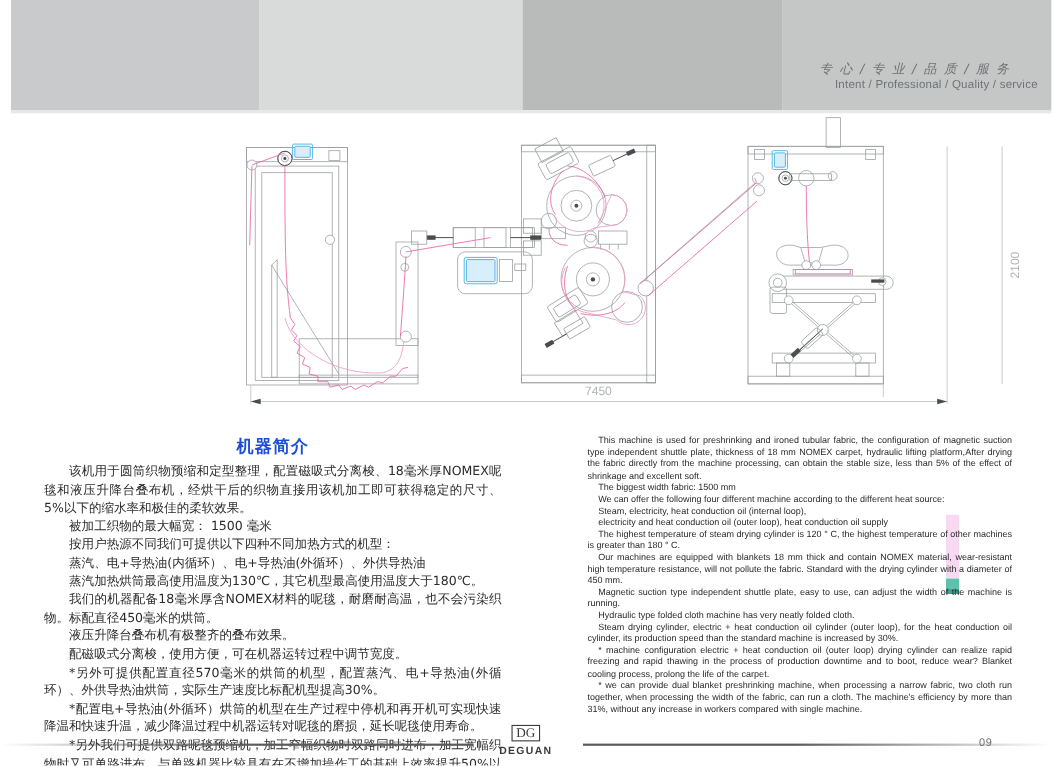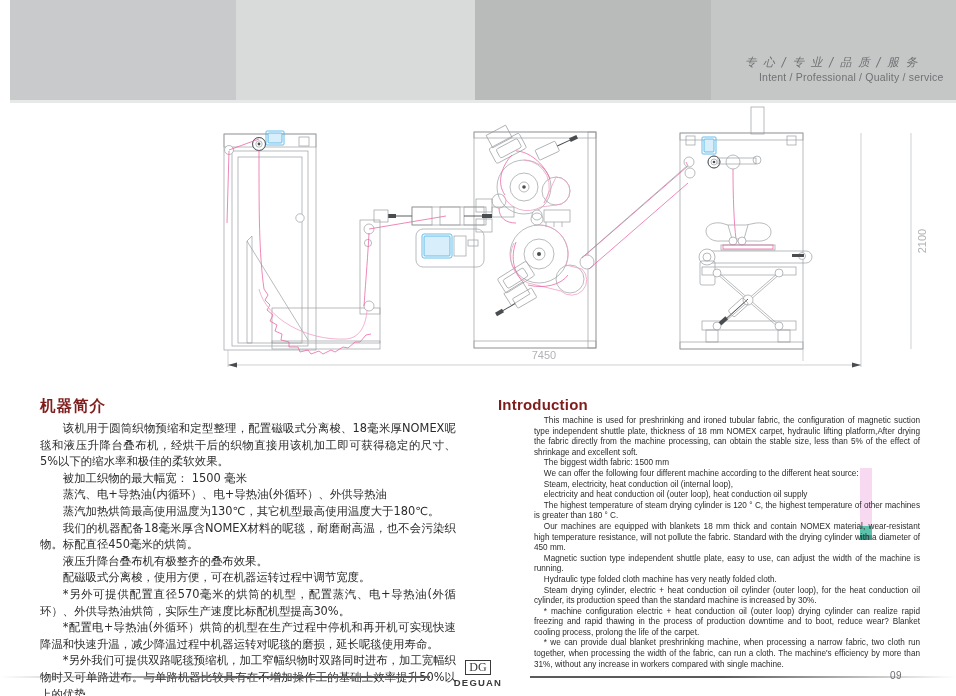--- a/index.html
+++ b/index.html
@@ -76,22 +76,23 @@
     width: 956px; height: 258px;
   }
   .col { position: absolute; top: 0; }
   #col-cn { left: 40px; width: 416px; }
   #col-en { left: 498px; width: 422px; }
 
   h2.sec-title {
     margin: 0 0 3px 0;
     font-size: 15px;
     font-weight: bold;
-    color: #7f1d1d;
+    color: #1d4ed8;
     letter-spacing: .2px;
+    text-align: center;
   }
   h2.sec-title-cn {
     font-family: "DejaVu Sans", sans-serif;
     font-size: 15.5px;
     letter-spacing: 1px;
   }
   .cn-body {
     font-family: "DejaVu Sans", sans-serif;
     font-size: 11.4px;
     line-height: 16.6px;
@@ -409,33 +410,33 @@
     </svg>
   </div>
 
   <div id="content">
 
     <div class="col" id="col-cn">
       <h2 class="sec-title sec-title-cn">机器简介</h2>
       <div class="cn-body">
         <p class="ind">该机用于圆筒织物预缩和定型整理，配置磁吸式分离梭、18毫米厚NOMEX呢毯和液压升降台叠布机，经烘干后的织物直接用该机加工即可获得稳定的尺寸、5%以下的缩水率和极佳的柔软效果。</p>
         <p class="ind">被加工织物的最大幅宽：   1500 毫米</p>
+        <p class="ind">按用户热源不同我们可提供以下四种不同加热方式的机型：</p>
         <p class="ind">蒸汽、电+导热油(内循环）、电+导热油(外循环）、外供导热油</p>
         <p class="ind">蒸汽加热烘筒最高使用温度为130℃，其它机型最高使用温度大于180℃。</p>
         <p class="ind">我们的机器配备18毫米厚含NOMEX材料的呢毯，耐磨耐高温，也不会污染织物。标配直径450毫米的烘筒。</p>
         <p class="ind">液压升降台叠布机有极整齐的叠布效果。</p>
         <p class="ind">配磁吸式分离梭，使用方便，可在机器运转过程中调节宽度。</p>
         <p class="ind">*另外可提供配置直径570毫米的烘筒的机型，配置蒸汽、电+导热油(外循环）、外供导热油烘筒，实际生产速度比标配机型提高30%。</p>
         <p class="ind">*配置电+导热油(外循环）烘筒的机型在生产过程中停机和再开机可实现快速降温和快速升温，减少降温过程中机器运转对呢毯的磨损，延长呢毯使用寿命。</p>
         <p class="ind">*另外我们可提供双路呢毯预缩机，加工窄幅织物时双路同时进布，加工宽幅织物时又可单路进布。与单路机器比较具有在不增加操作工的基础上效率提升50%以上的优势。</p>
       </div>
     </div>
 
     <div class="col" id="col-en">
-      <h2 class="sec-title">Introduction</h2>
       <div class="en-body">
         <p class="ind">This machine is used for preshrinking and ironed tubular fabric, the configuration of magnetic suction type independent shuttle plate, thickness of 18 mm NOMEX carpet, hydraulic lifting platform,After drying the fabric directly from the machine processing, can obtain the stable size, less than 5% of the effect of shrinkage and excellent soft.</p>
         <p class="ind">The biggest width fabric: 1500 mm</p>
         <p class="ind">We can offer the following four different machine according to the different heat source:</p>
         <p class="ind">Steam, electricity,  heat conduction oil (internal loop),</p>
         <p class="ind"> electricity and heat conduction oil (outer loop),  heat conduction oil supply</p>
         <p class="ind">The highest temperature of steam drying cylinder is 120 ° C, the highest temperature of other machines is greater than 180 ° C.</p>
         <p class="ind">Our machines are equipped with blankets 18 mm thick and contain NOMEX material, wear-resistant high temperature resistance, will not pollute the fabric. Standard with the drying cylinder with a diameter of 450 mm.</p>
         <p class="ind">Magnetic suction type independent shuttle plate, easy to use, can adjust the width of the machine is running.</p>
         <p class="ind">Hydraulic type folded cloth machine has very neatly folded cloth.</p>

